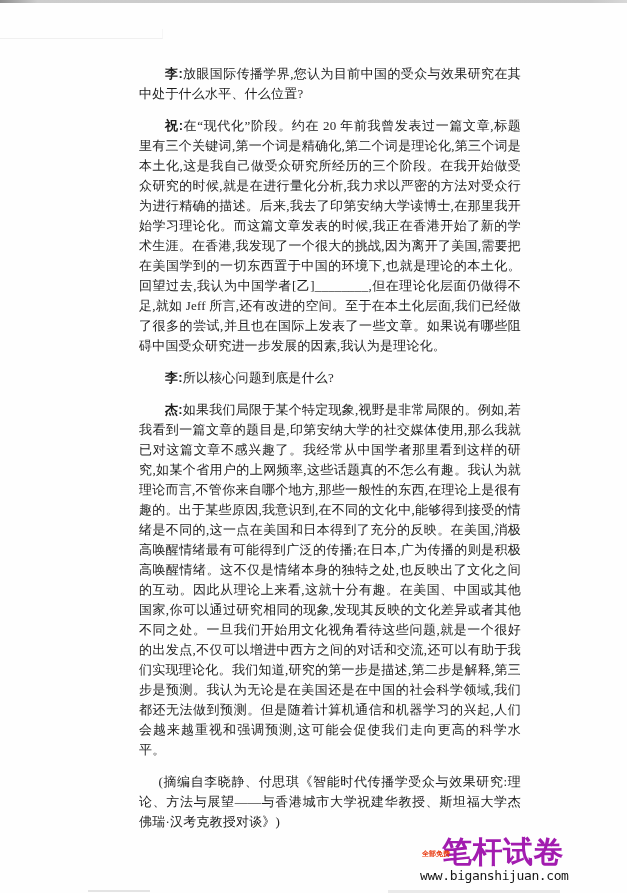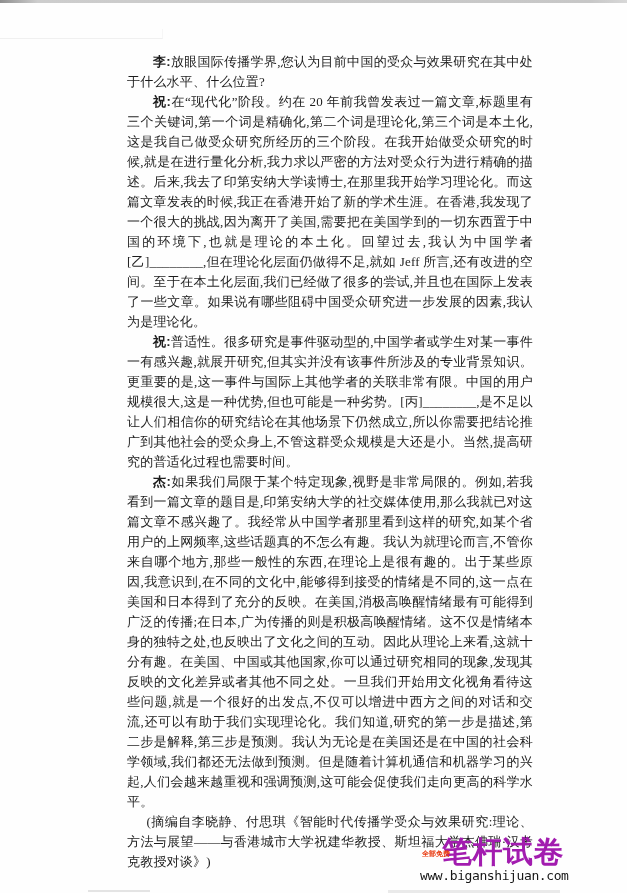--- a/index.html
+++ b/index.html
@@ -51,21 +51,21 @@
     top: 52px;
     left: 127px;
     width: 406px;
     font-size: 13px;
     line-height: 20px;
     letter-spacing: 0.2px;
     color: #1d1d1d;
     text-align: justify;
   }
   .para {
-    margin: 0;
+    margin: 12px;
     text-indent: 2em;
   }
   .spk {
     font-weight: bold;
     font-family: "Liberation Sans", "DejaVu Sans", sans-serif;
   }
   .citation {
     text-indent: 1.5em;
   }
   
@@ -112,22 +112,22 @@
 
   <div class="scan-edge-top"></div>
   <div class="scan-mark-topleft"></div>
 
   <div class="content">
 
     <p class="para"><b class="spk">李:</b><span>放眼国际传播学界,您认为目前中国的受众与效果研究在其中处于什么水平、什么位置?</span></p>
 
     <p class="para"><b class="spk">祝:</b><span>在“现代化”阶段。约在 20 年前我曾发表过一篇文章,标题里有三个关键词,第一个词是精确化,第二个词是理论化,第三个词是本土化,这是我自己做受众研究所经历的三个阶段。在我开始做受众研究的时候,就是在进行量化分析,我力求以严密的方法对受众行为进行精确的描述。后来,我去了印第安纳大学读博士,在那里我开始学习理论化。而这篇文章发表的时候,我正在香港开始了新的学术生涯。在香港,我发现了一个很大的挑战,因为离开了美国,需要把在美国学到的一切东西置于中国的环境下,也就是理论的本土化。回望过去,我认为中国学者[乙]________,但在理论化层面仍做得不足,就如 Jeff 所言,还有改进的空间。至于在本土化层面,我们已经做了很多的尝试,并且也在国际上发表了一些文章。如果说有哪些阻碍中国受众研究进一步发展的因素,我认为是理论化。</span></p>
 
+    <p class="para"><b class="spk">李:</b><span>所以核心问题到底是什么?</span></p>
 
-    <p class="para"><b class="spk">祝:</b><span>普适性。很多研究是事件驱动型的,中国学者或学生对某一事件一有感兴趣,就展开研究,但其实并没有该事件所涉及的专业背景知识。更重要的是,这一事件与国际上其他学者的关联非常有限。中国的用户规模很大,这是一种优势,但也可能是一种劣势。[丙]________,是不足以让人们相信你的研究结论在其他场景下仍然成立,所以你需要把结论推广到其他社会的受众身上,不管这群受众规模是大还是小。当然,提高研究的普适化过程也需要时间。</span></p>
 
 
     <p class="para"><b class="spk">杰:</b><span>如果我们局限于某个特定现象,视野是非常局限的。例如,若我看到一篇文章的题目是,印第安纳大学的社交媒体使用,那么我就已对这篇文章不感兴趣了。我经常从中国学者那里看到这样的研究,如某个省用户的上网频率,这些话题真的不怎么有趣。我认为就理论而言,不管你来自哪个地方,那些一般性的东西,在理论上是很有趣的。出于某些原因,我意识到,在不同的文化中,能够得到接受的情绪是不同的,这一点在美国和日本得到了充分的反映。在美国,消极高唤醒情绪最有可能得到广泛的传播;在日本,广为传播的则是积极高唤醒情绪。这不仅是情绪本身的独特之处,也反映出了文化之间的互动。因此从理论上来看,这就十分有趣。在美国、中国或其他国家,你可以通过研究相同的现象,发现其反映的文化差异或者其他不同之处。一旦我们开始用文化视角看待这些问题,就是一个很好的出发点,不仅可以增进中西方之间的对话和交流,还可以有助于我们实现理论化。我们知道,研究的第一步是描述,第二步是解释,第三步是预测。我认为无论是在美国还是在中国的社会科学领域,我们都还无法做到预测。但是随着计算机通信和机器学习的兴起,人们会越来越重视和强调预测,这可能会促使我们走向更高的科学水平。</span></p>
 
     <p class="para citation">(摘编自李晓静、付思琪《智能时代传播学受众与效果研究:理论、方法与展望——与香港城市大学祝建华教授、斯坦福大学杰佛瑞·汉考克教授对谈》)</p>
 
   </div>
 
   <div class="watermark">
     <span class="wm-free" style="color: rgb(232, 56, 13);">全部免费</span>

